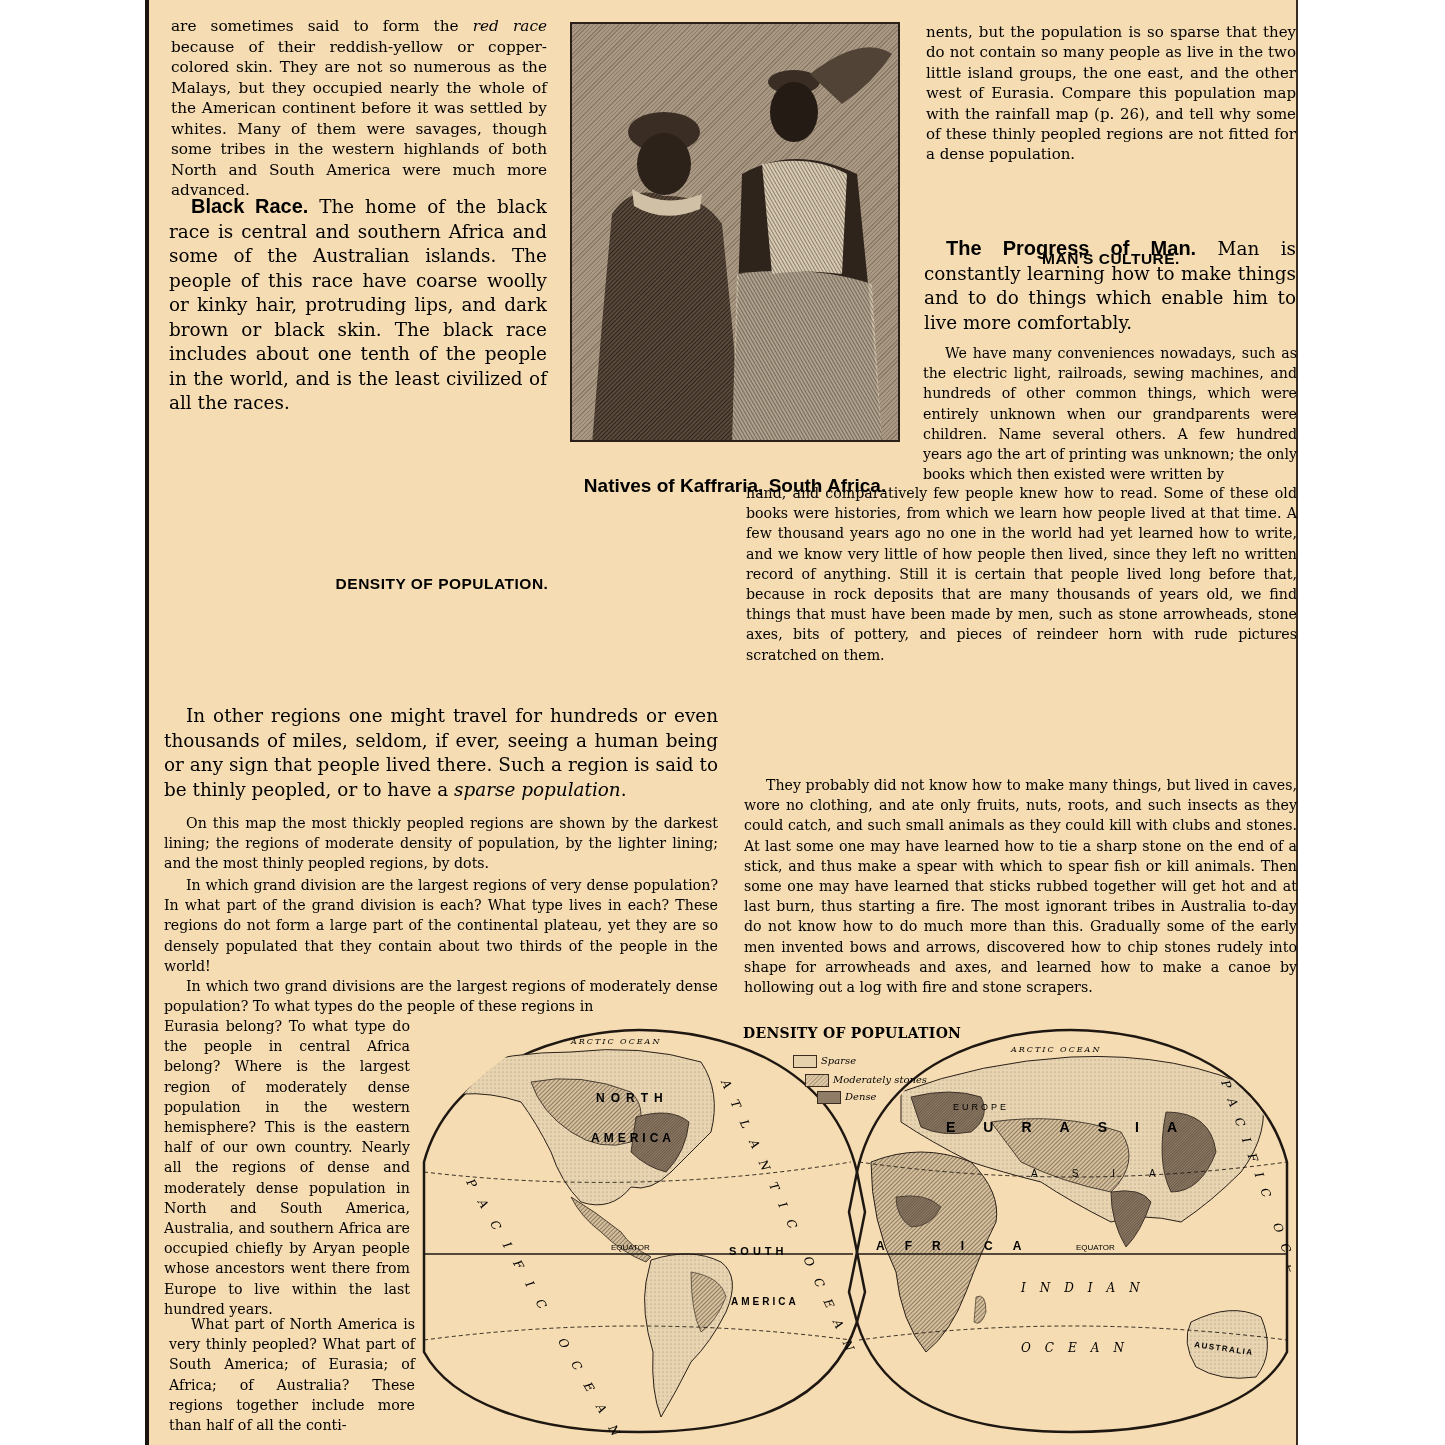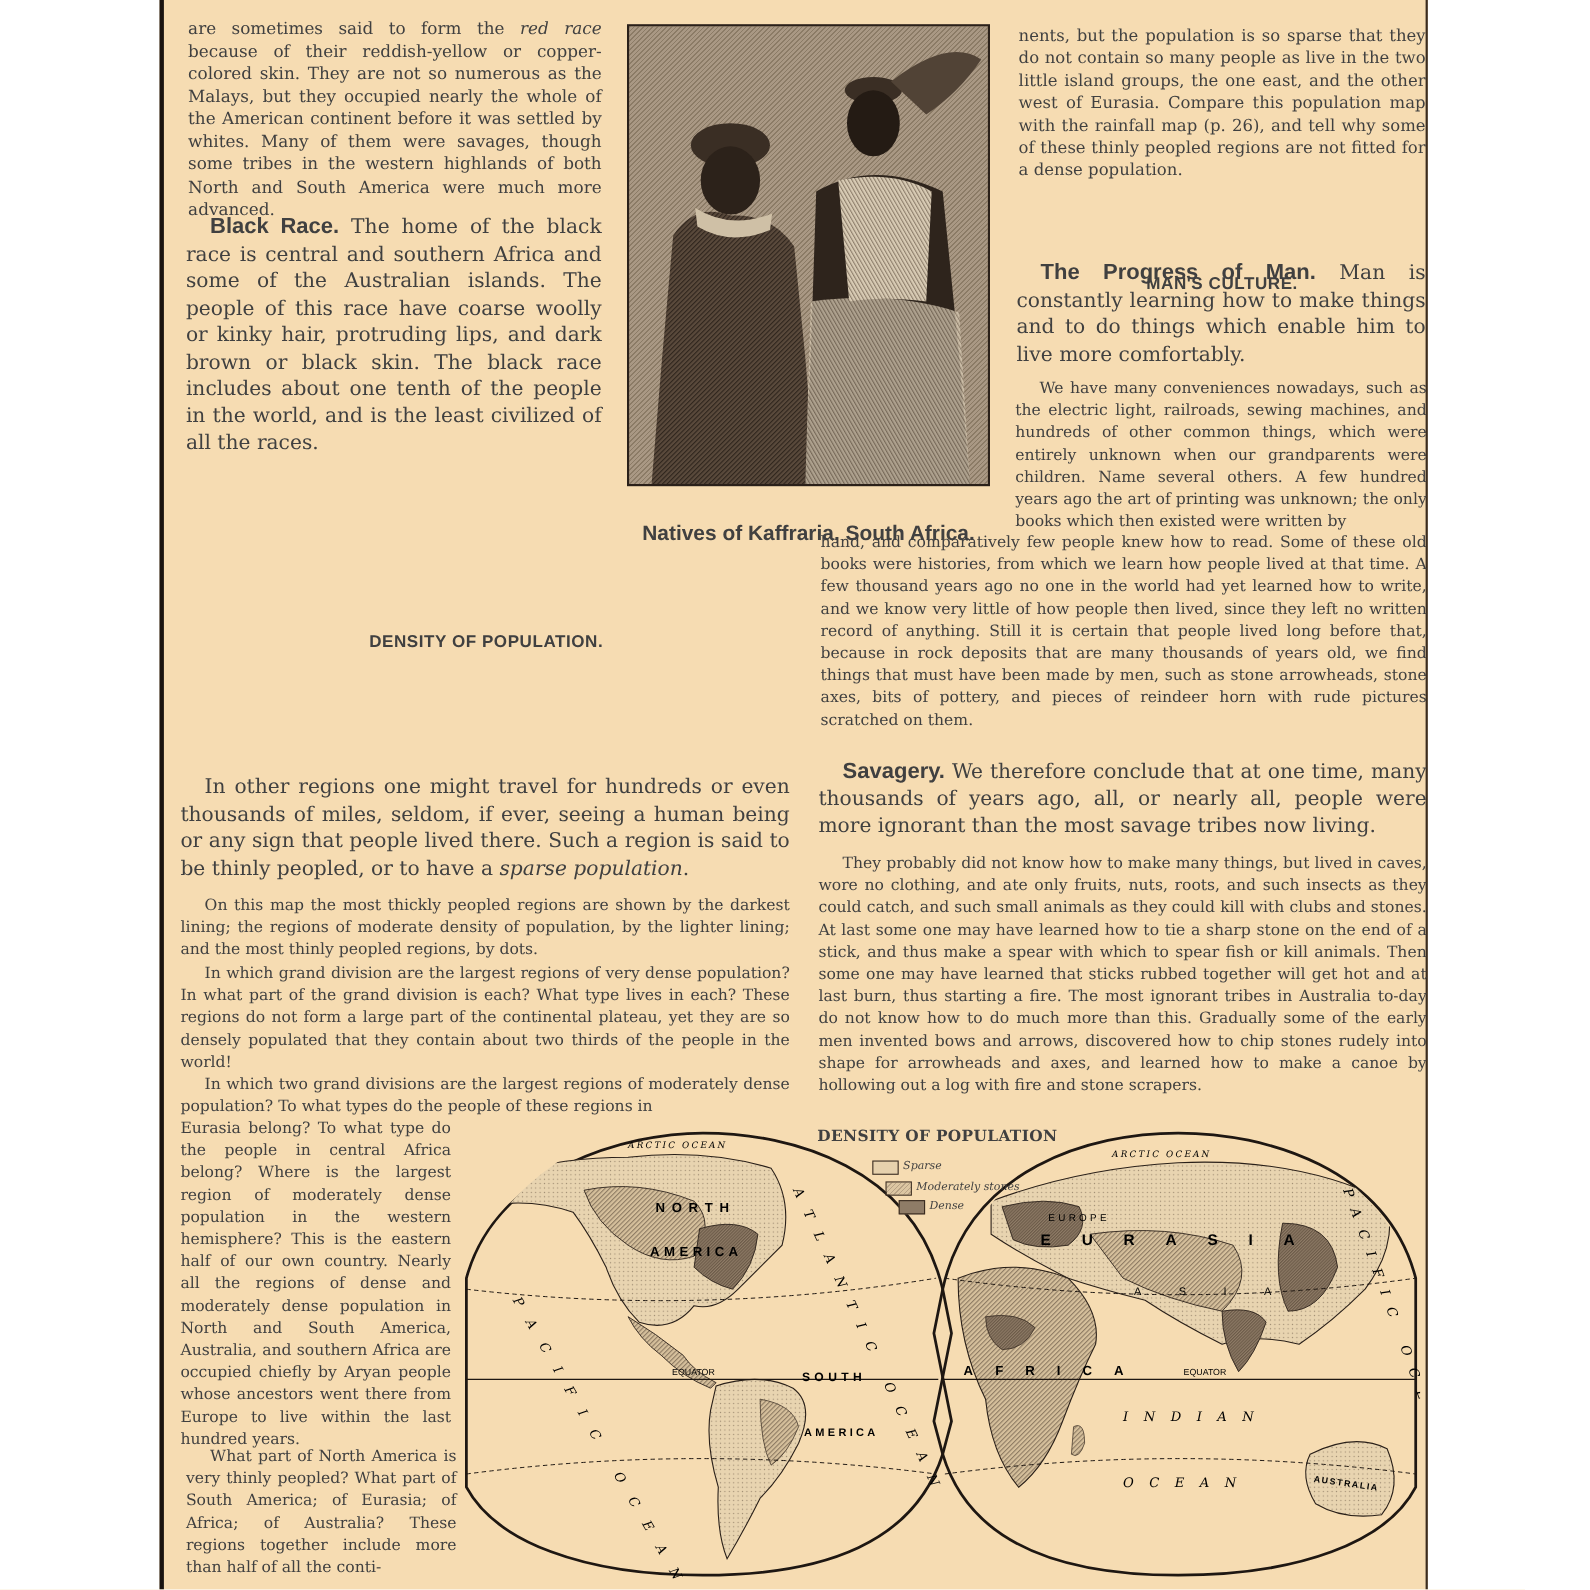--- a/index.html
+++ b/index.html
@@ -4,21 +4,21 @@
 <style>
   html, body { margin: 0; padding: 0; background: #ffffff; }
   body { width: 1445px; height: 1445px; position: relative; overflow: hidden; }
   .page {
     position: absolute; left: 145px; top: 0; width: 1153px; height: 1445px;
     background: #f6dcb2;
     border-left: 4px solid #1a1410;
     border-right: 2px solid #3a2c20;
     box-sizing: border-box;
     font-family: "DejaVu Serif", "Liberation Serif", serif;
-    color: #404040;
+    color: #000000;
   }
   .blk { position: absolute; margin: 0; }
   .p-sm { font-size: 14.2px; line-height: 20.2px; text-align: justify; text-align-last: auto; }
   .p-lg { font-size: 18.4px; line-height: 24.5px; text-align: justify; }
   .indent { text-indent: 22px; }
   .lead-bold { font-family: "Liberation Sans", "DejaVu Sans", sans-serif; font-weight: bold; font-size: 20px; }
   .head-caps { font-family: "Liberation Sans", "DejaVu Sans", sans-serif; font-weight: bold; font-size: 15.5px; letter-spacing: 0.5px; text-align: center; }
   .caption { font-family: "Liberation Sans", "DejaVu Sans", sans-serif; font-weight: bold; font-size: 19px; text-align: center; margin-top: 22px; }
   em { font-style: italic; }
 
@@ -101,23 +101,20 @@
   <p class="blk p-sm indent" style="left:15px; top:813px; width:554px;">On this map the most thickly peopled regions are shown by the darkest lining; the regions of moderate density of population, by the lighter lining; and the most thinly peopled regions, by dots.</p>
 
   <p class="blk p-sm indent" style="left:15px; top:875px; width:554px;">In which grand division are the largest regions of very dense population? In what part of the grand division is each? What type lives in each? These regions do not form a large part of the continental plateau, yet they are so densely populated that they contain about two thirds of the people in the world!</p>
 
   <p class="blk p-sm indent" style="left:15px; top:976px; width:554px;">In which two grand divisions are the largest regions of moderately dense population? To what types do the people of these regions in</p>
 
   <p class="blk p-sm" style="left:15px; top:1016px; width:246px;">Eurasia belong? To what type do the people in central Africa belong? Where is the largest region of moderately dense population in the western hemisphere? This is the eastern half of our own country. Nearly all the regions of dense and moderately dense population in North and South America, Australia, and southern Africa are occupied chiefly by Aryan people whose ancestors went there from Europe to live within the last hundred years.</p>
 
   <p class="blk p-sm indent" style="left:20px; top:1314px; width:246px;">What part of North America is very thinly peopled? What part of South America; of Eurasia; of Africa; of Australia? These regions together include more than half of all the conti-</p>
 
-  <p class="blk p-lg indent" style="left:595px; top:689px; width:553px;">
-    <span class="lead-bold">Savagery.</span><span> We therefore conclude that at one time, many thousands of years ago, all, or nearly all, people were more ignorant than the most savage tribes now living.</span>
-  </p>
 
   <p class="blk p-sm indent" style="left:595px; top:775px; width:553px;">They probably did not know how to make many things, but lived in caves, wore no clothing, and ate only fruits, nuts, roots, and such insects as they could catch, and such small animals as they could kill with clubs and stones. At last some one may have learned how to tie a sharp stone on the end of a stick, and thus make a spear with which to spear fish or kill animals. Then some one may have learned that sticks rubbed together will get hot and at last burn, thus starting a fire. The most ignorant tribes in Australia to-day do not know how to do much more than this. Gradually some of the early men invented bows and arrows, discovered how to chip stones rudely into shape for arrowheads and axes, and learned how to make a canoe by hollowing out a log with fire and stone scrapers.</p>
 
   <div class="map-area">
     <svg width="870" height="415" viewBox="0 0 870 415" style="position:absolute; left:0; top:0;">
       <defs>
         <pattern id="dots" width="4" height="4" patternUnits="userSpaceOnUse">
           <rect width="4" height="4" fill="#e8d4b0"></rect>
             <circle cx="2" cy="2" r="0.6" fill="#9c8a70"></circle>
         </pattern>

